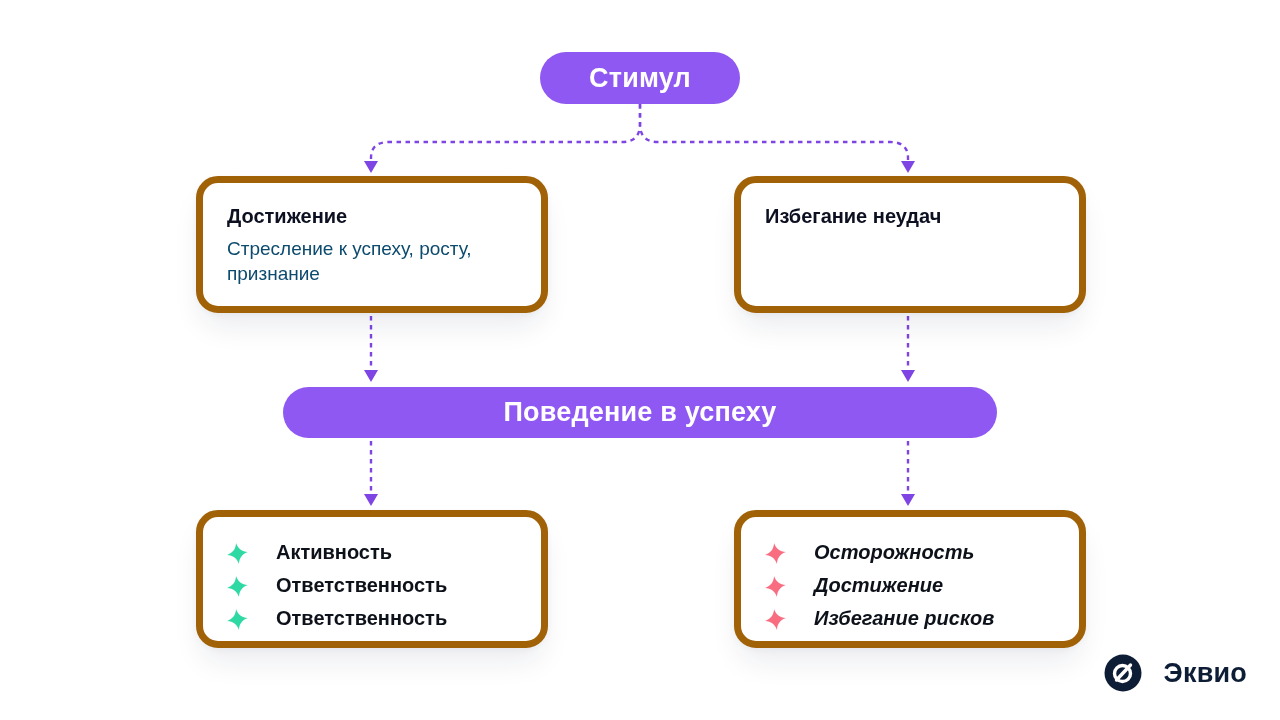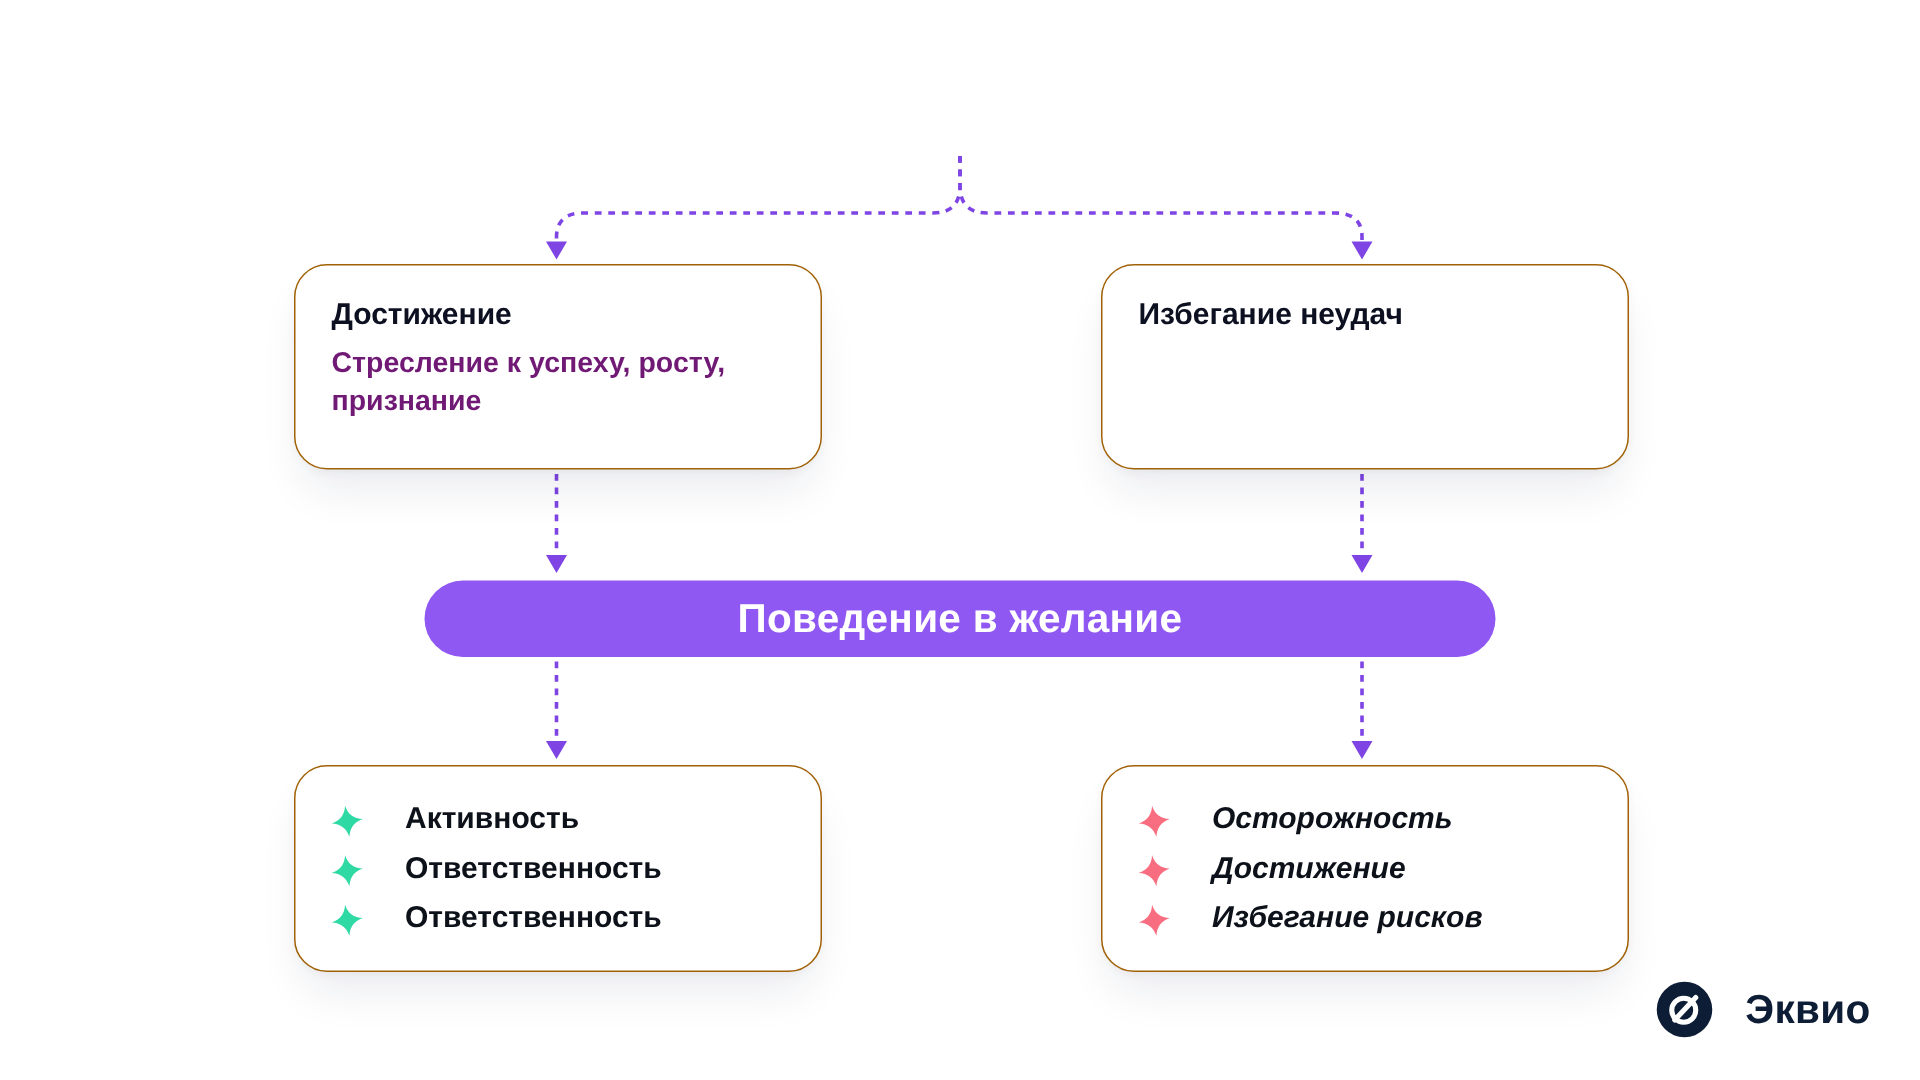--- a/index.html
+++ b/index.html
@@ -38,33 +38,33 @@
     border-radius: 26px;
     display: flex; align-items: center; justify-content: center;
     color: #ffffff;
     font-size: 27px; font-weight: 800;
     letter-spacing: 0.2px;
   }
   .card {
     position: absolute;
     width: 352px; height: 137px;
     background: #ffffff;
-    border: 1px solid #a16207;
+    border: 7px solid #a16207;
     border-radius: 22px;
     box-shadow: 0 18px 30px -6px rgba(25,35,70,0.09), 0 2px 6px rgba(25,35,70,0.04);
     padding: 22px 24px;
   }
   .card-title {
     font-size: 20px; font-weight: 800;
     color: #0c1020;
     margin-bottom: 8px;
   }
   .card-body {
-    font-size: 19px; font-weight: 700;
-    color: #701a75;
+    font-size: 19px; font-weight: 400;
+    color: #0c4a6e;
     line-height: 1.33;
   }
   .card-achievement { left: 196px; top: 176px; }
   .card-avoidance   { left: 734px; top: 176px; }
   .card-list { padding: 24px 24px; height: 138px; }
   .card-positive { left: 196px; top: 510px; }
   .card-negative { left: 734px; top: 510px; font-style: italic; }
   .list-row {
     display: flex; align-items: flex-end;
     gap: 28px;
@@ -108,32 +108,35 @@
     <g fill="#7e44e4">
       <polygon points="364,161 378,161 371,173"></polygon>
       <polygon points="901,161 915,161 908,173"></polygon>
       <polygon points="364,370 378,370 371,382"></polygon>
       <polygon points="901,370 915,370 908,382"></polygon>
       <polygon points="364,494 378,494 371,506"></polygon>
       <polygon points="901,494 915,494 908,506"></polygon>
     </g>
   </svg>
 
+  <div class="pill">
+    <span>Стимул</span>
+  </div>
 
   <div class="card card-achievement">
     <div class="card-title">Достижение</div>
     <div class="card-body">Стресление к успеху, росту, признание</div>
   </div>
 
   <div class="card card-avoidance">
     <div class="card-title">Избегание неудач</div>
   </div>
 
   <div class="bar">
-    <span>Поведение в желание</span>
+    <span>Поведение в успеху</span>
   </div>
 
   <div class="card card-list card-positive">
     <div class="list-row">
       <svg class="sparkle sparkle-green" viewBox="0 0 22 22">
           <path d="M11 0 C12.2 6.2 15.8 9.8 22 11 C15.8 12.2 12.2 15.8 11 22 C9.8 15.8 6.2 12.2 0 11 C6.2 9.8 9.8 6.2 11 0 Z"></path>
         </svg>
       <span class="list-label">Активность</span>
     </div>
     <div class="list-row">

